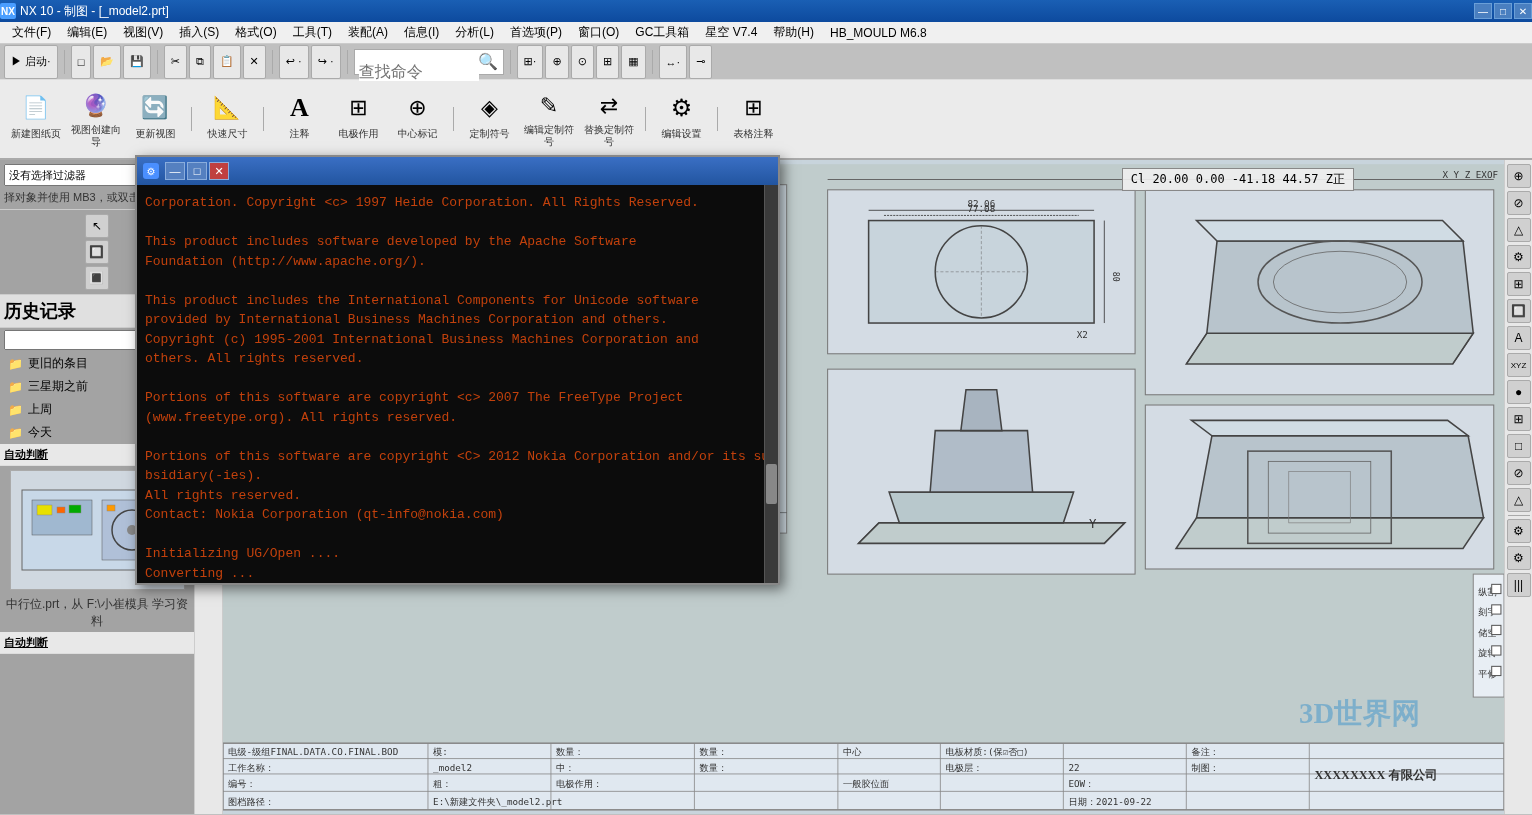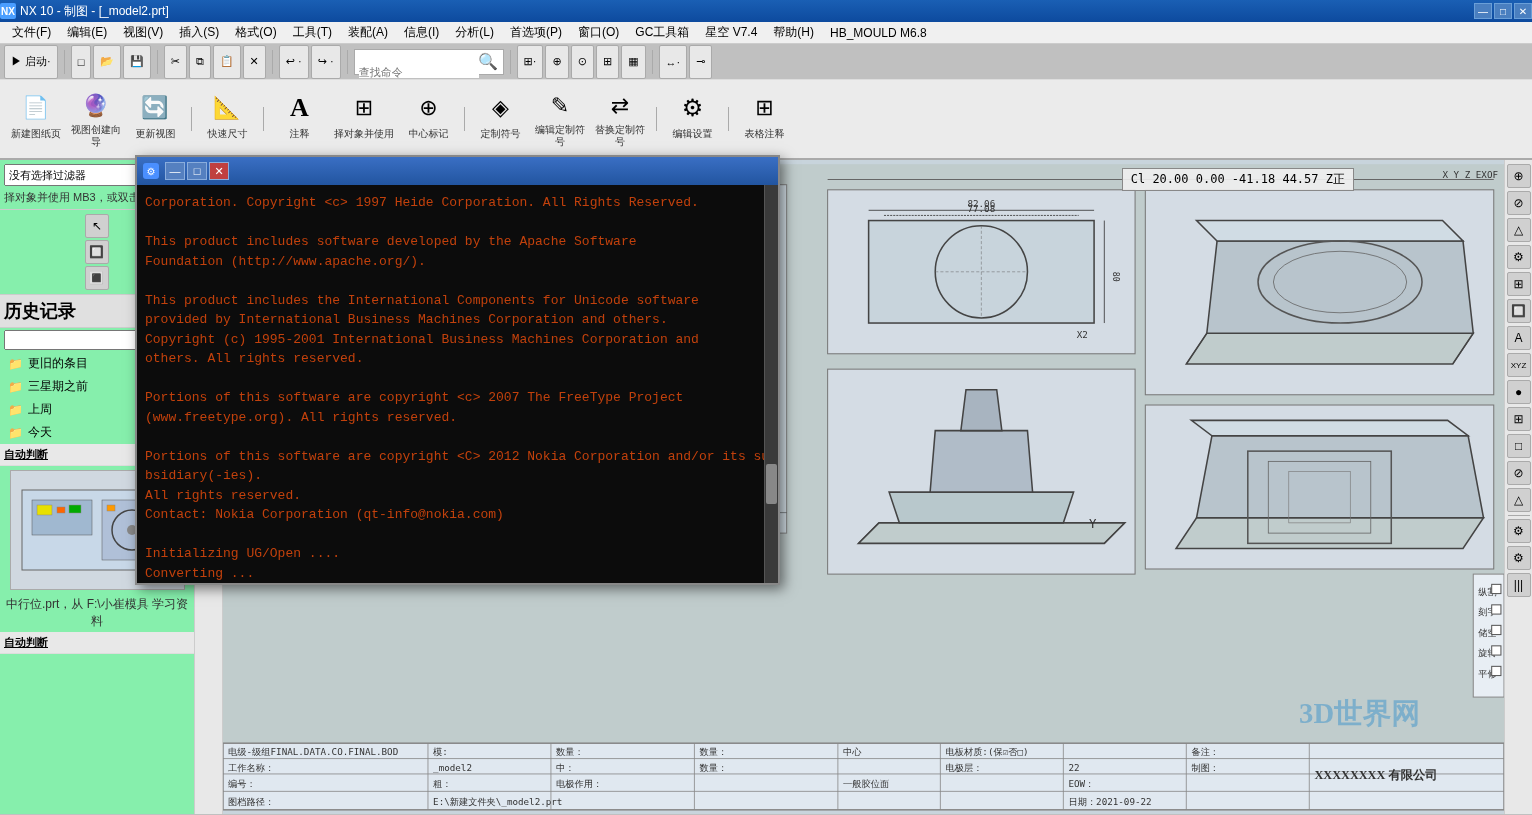--- a/index.html
+++ b/index.html
@@ -99,36 +99,36 @@
       display: flex;
       align-items: center;
       border: 1px solid #aaa;
       background: white;
       padding: 2px 4px;
       height: 26px;
     }
     .search-input {
       border: none;
       outline: none;
-      font-size: 11px;
+      font-size: 16px;
       width: 120px;
       margin-top: 20px;
     }
 
     
     .main-area {
       display: flex;
       height: calc(815px - 22px - 22px - 117px);
       position: relative;
     }
 
     
     .left-sidebar {
       width: 195px;
-      background: #86efac;
+      background: #a3a3a3;
       border-right: 1px solid #ccc;
       display: flex;
       flex-direction: column;
       overflow: hidden;
     }
     .sidebar-section {
       padding: 4px;
       border-bottom: 1px solid #ccc;
     }
     .sidebar-filter {
@@ -454,21 +454,21 @@
       <div class="big-tool-icon">📐</div>
       <div class="big-tool-label">快速尺寸</div>
     </div>
     <div class="toolbar-separator"></div>
     <div class="big-tool-btn">
       <div class="big-tool-icon" style="font-size:26px;font-weight:bold;font-family:serif;">A</div>
       <div class="big-tool-label">注释</div>
     </div>
     <div class="big-tool-btn">
       <div class="big-tool-icon">⊞</div>
-      <div class="big-tool-label">择对象并使用</div>
+      <div class="big-tool-label">电极作用</div>
     </div>
     <div class="big-tool-btn">
       <div class="big-tool-icon">⊕</div>
       <div class="big-tool-label">中心标记</div>
     </div>
     <div class="toolbar-separator"></div>
     <div class="big-tool-btn">
       <div class="big-tool-icon">◈</div>
       <div class="big-tool-label">定制符号</div>
     </div>

